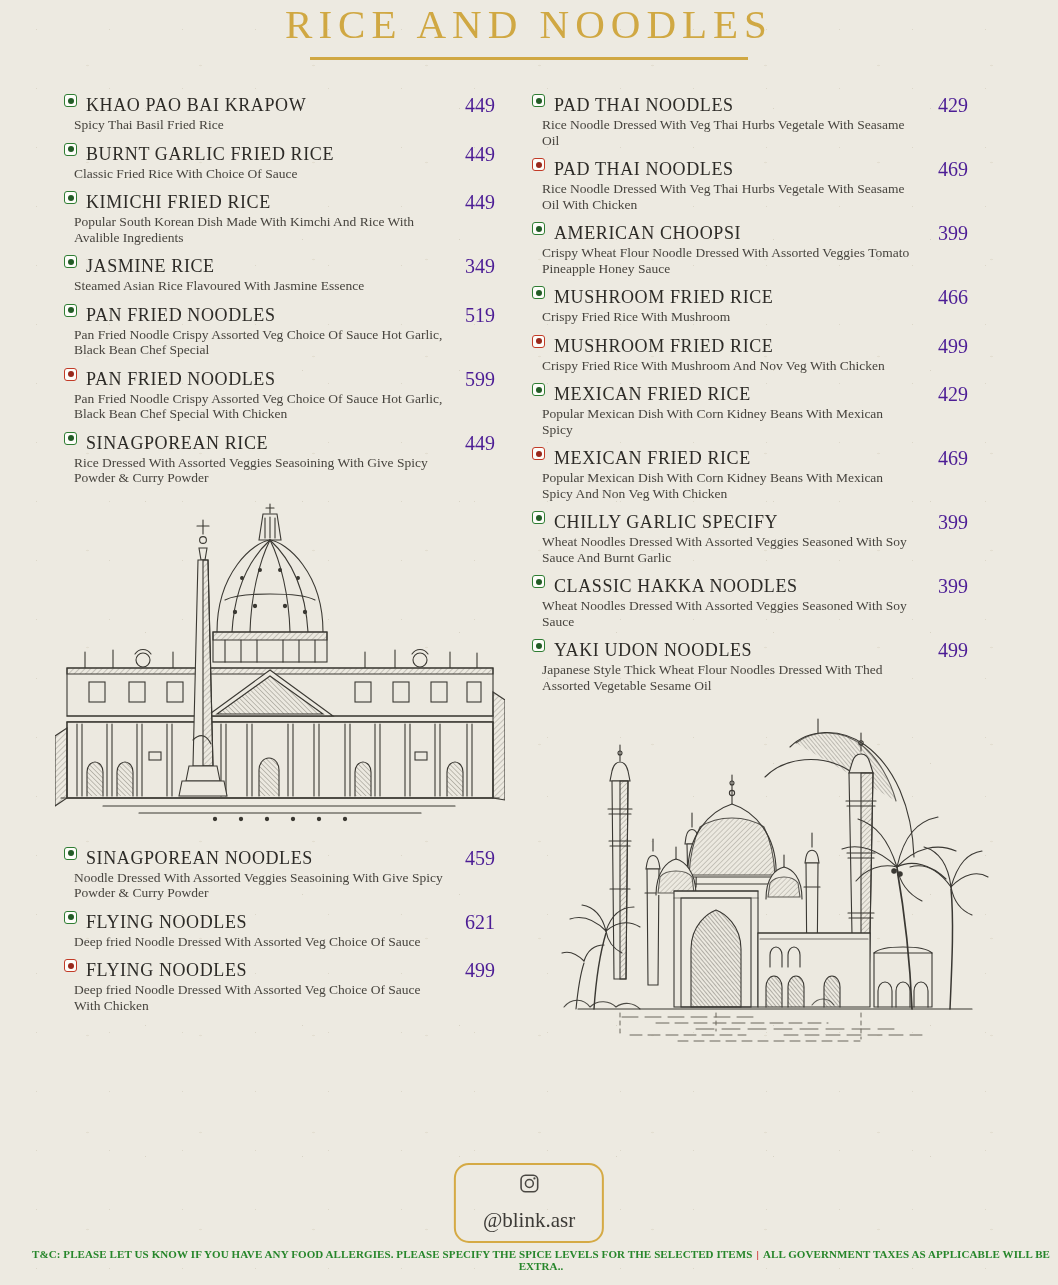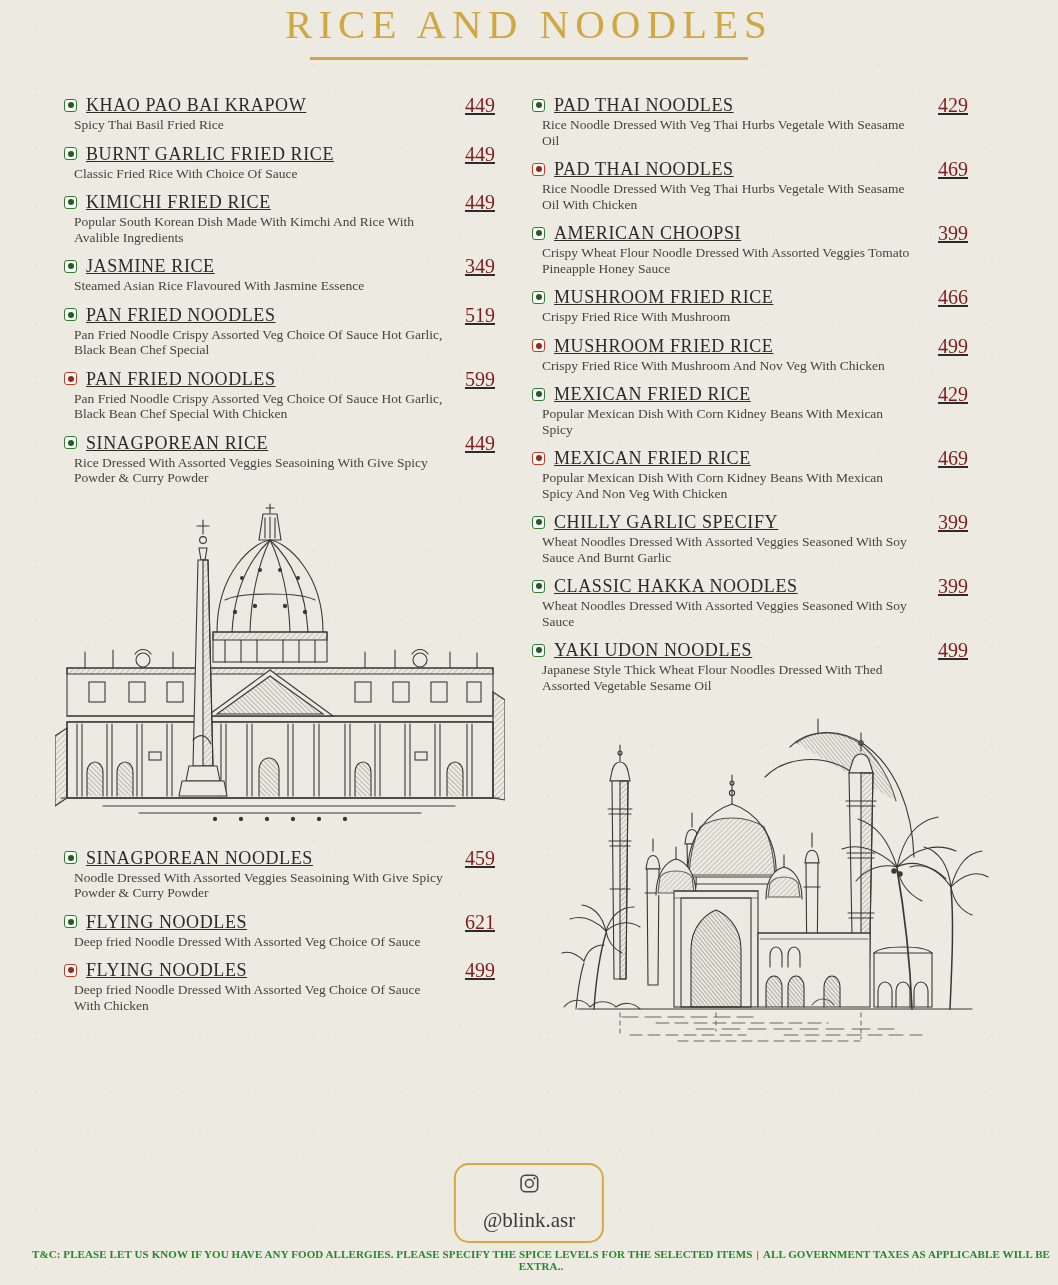--- a/index.html
+++ b/index.html
@@ -28,34 +28,34 @@
 
   
   .menu-grid {
     display:flex; justify-content:space-between;
     padding:34px 90px 0 64px;
   }
   .col-left  { width:431px; }
   .col-right { width:436px; }
 
   .menu-item { margin-bottom:10px; }
-  .item-row { display:flex; align-items:center; line-height:22px;text-decoration:underline; }
+  .item-row { display:flex; align-items:flex-start; line-height:22px; }
   .diet-icon {
     width:13px; height:13px; border:1.6px solid #888; border-radius:3px;
     background:#fdfdf9; display:inline-flex; align-items:center; justify-content:center;
     flex:0 0 auto; margin-right:9px;
   }
   .diet-icon .dot { width:6px; height:6px; border-radius:50%; background:#555; }
   .diet-icon.veg    { border-color:#2f7d33; }
   .diet-icon.veg .dot    { background:#235c26; }
   .diet-icon.nonveg { border-color:#c23b27; }
   .diet-icon.nonveg .dot { background:#99291c; }
 
   .item-name  { font-size:18px; letter-spacing:0.6px; color:#2d2b27; }
-  .item-price { margin-left:auto; font-size:20px; color:#7f1d1d; }
+  .item-price { margin-left:auto; font-size:20px; color:#4c1d95; }
   .item-desc  {
     font-size:13.5px; line-height:15.5px; color:#47443e;
     margin:1px 30px 0 10px; max-width:375px;
   }
 
   
   .illustration-left  { width:450px; margin:14px 0 22px -9px; }
   .illustration-right { width:430px; margin:24px 0 0 28px; }
   .illustration-left svg, .illustration-right svg { display:block; }
 

